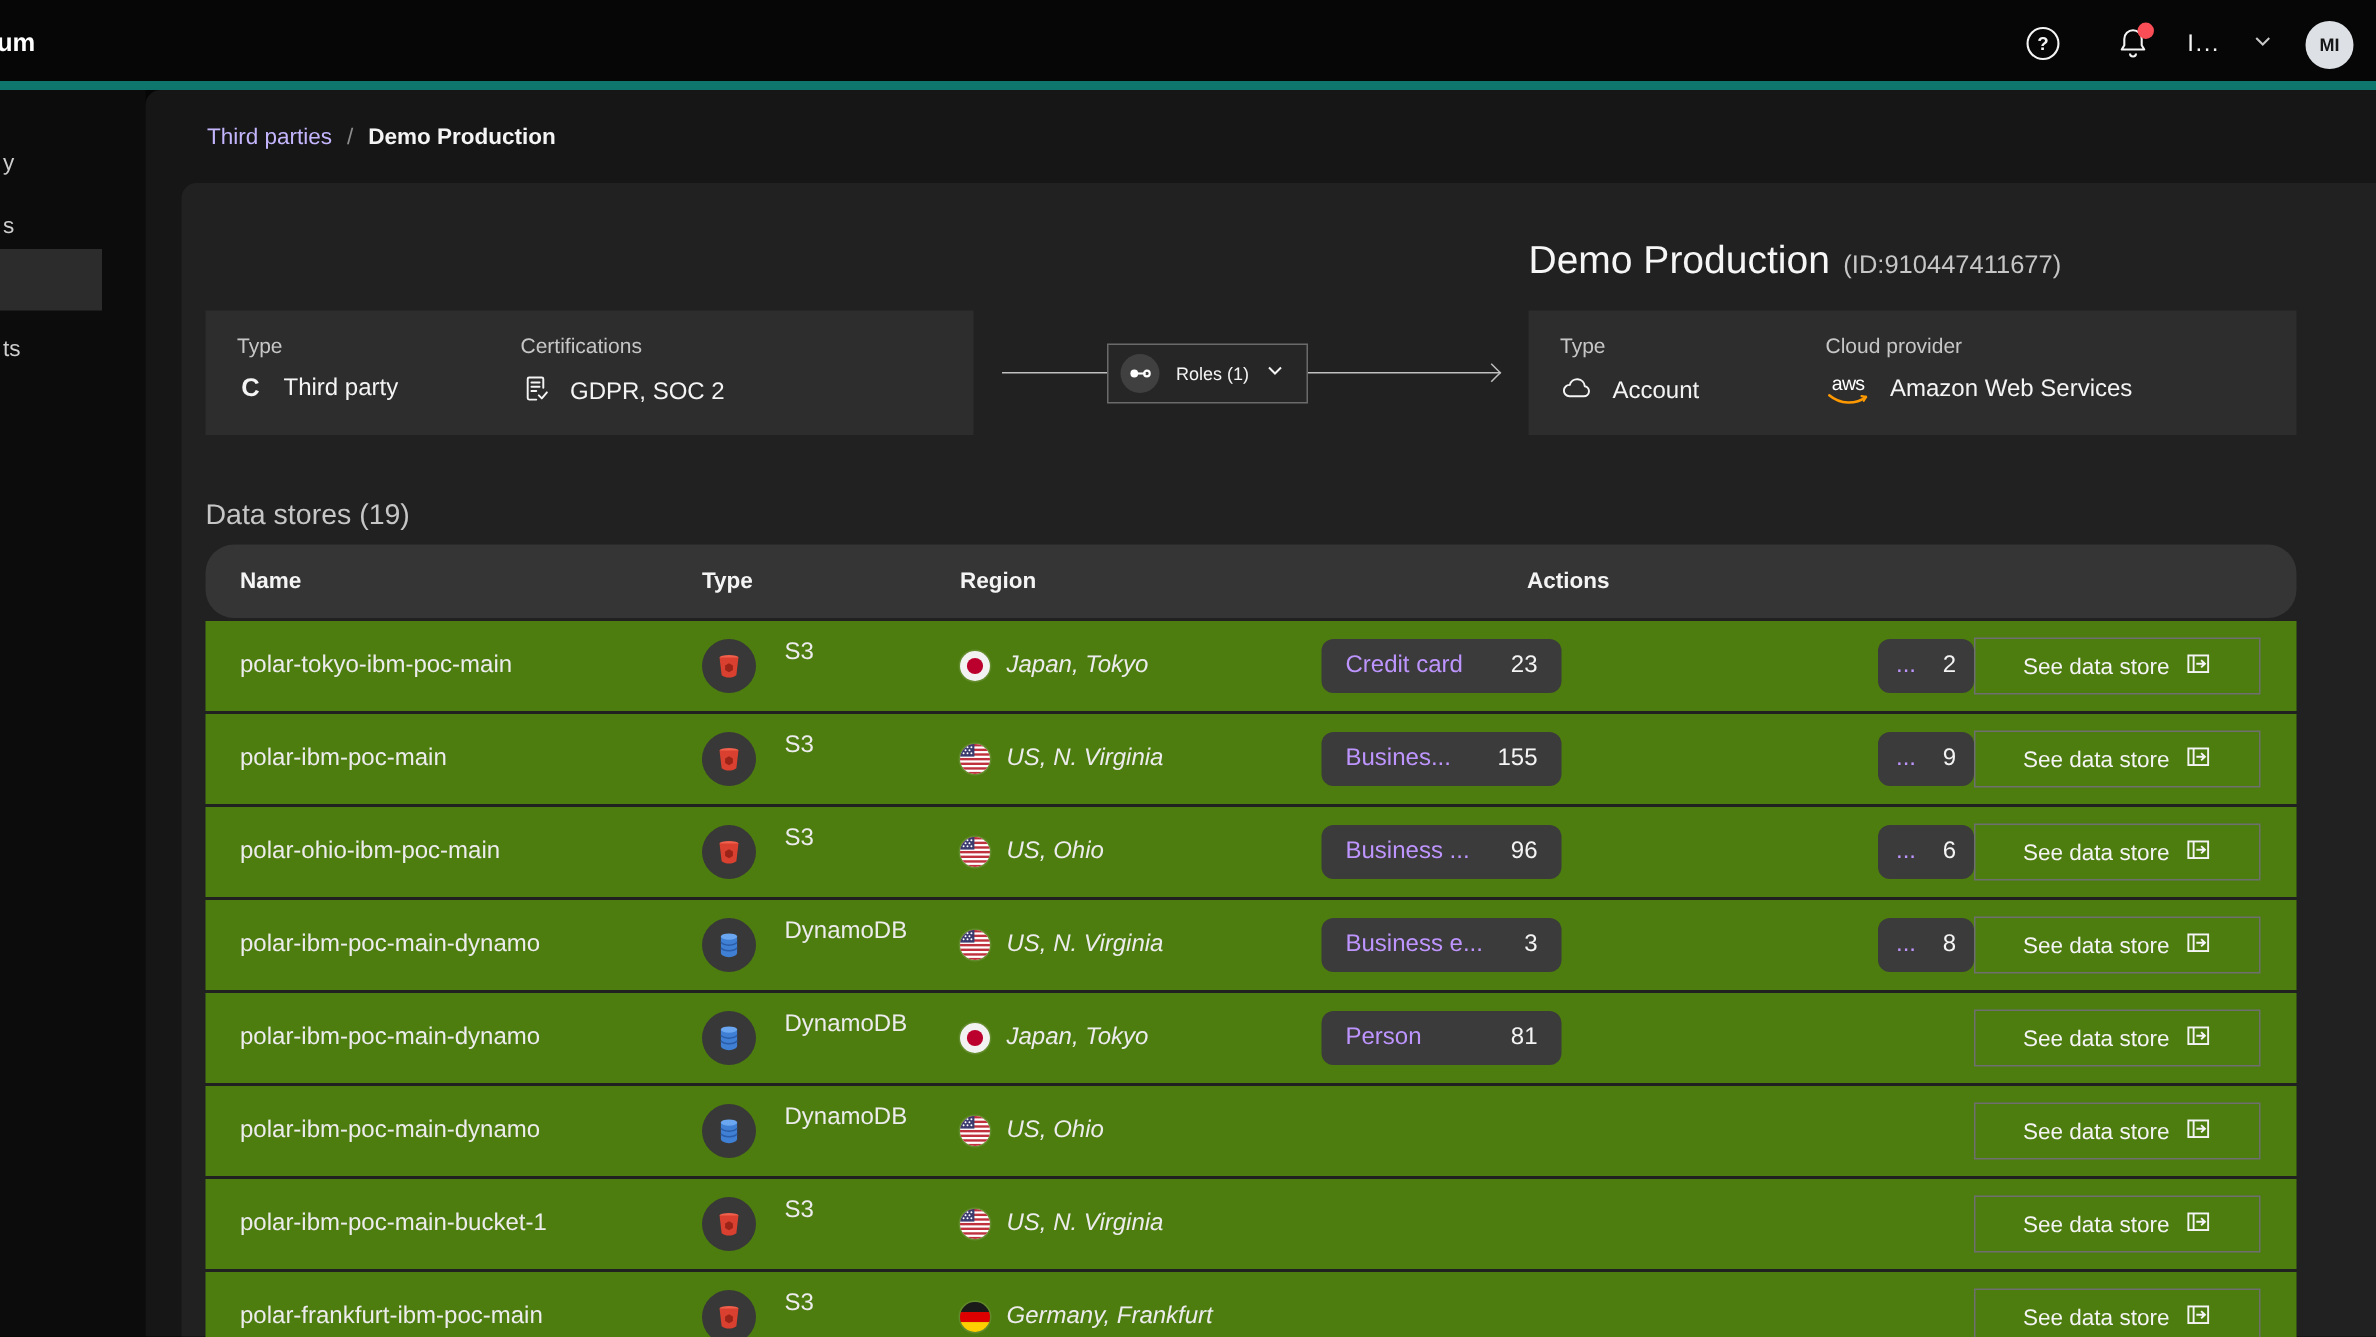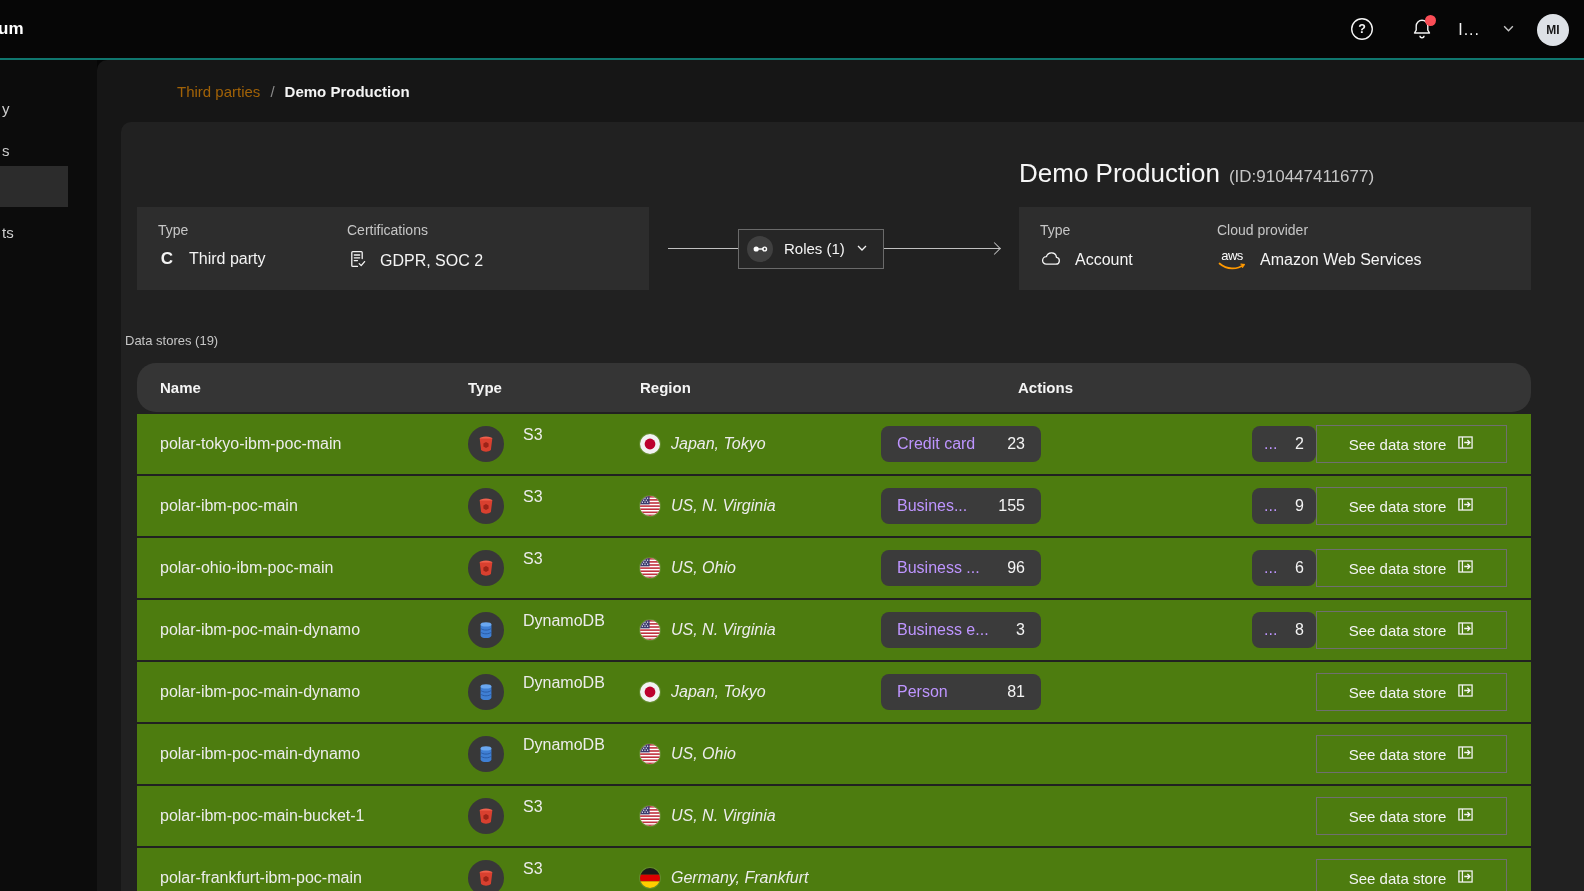--- a/index.html
+++ b/index.html
@@ -1,21 +1,21 @@
 <!DOCTYPE html>
 <html><head>
 <meta charset="utf-8">
 <style>
   * { margin:0; padding:0; box-sizing:border-box; }
   html,body { width:1584px; height:891px; overflow:hidden; background:#060606;
               font-family:"Liberation Sans", sans-serif; }
 
   
   .topbar { position:absolute; left:0; top:0; width:1584px; height:60px; background:#060606;
-            border-bottom:2px solid #0f766e; z-index:5; }
+            border-bottom:6px solid #0f766e; z-index:5; }
   .brand { position:absolute; left:-2px; top:19px; font-size:17px; font-weight:700; color:#ffffff; }
   .topbar-right { position:absolute; right:0; top:0; height:60px; display:flex; align-items:center; }
   .tb-icon-btn { background:none; border:none; cursor:pointer; display:flex; align-items:center;
                  justify-content:center; position:relative; }
   .help-btn { margin-right:35px; }
   .bell-btn { margin-right:24px; }
   .notif-dot { position:absolute; right:-2px; top:-2px; width:11px; height:11px; border-radius:50%;
                background:#fa4d56; }
   .account-label { color:#f4f4f4; font-size:16px; margin-right:22px; letter-spacing:1px; }
   .tb-chevron { margin-right:22px; }
@@ -28,21 +28,21 @@
   .side-item { position:absolute; left:0; width:68px; height:40px; color:#cfcfcf; font-size:15px;
                display:flex; align-items:center; padding-left:2px; cursor:pointer; }
   .side-item.sel { background:#2c2c2c; }
   .si-0 { top:28px; } .si-1 { top:70px; } .si-2 { top:106px; height:41px; } .si-3 { top:152px; }
 
   
   .main { position:absolute; left:97px; top:60px; right:0; bottom:0; background:#161616;
           border-top-left-radius:10px; }
   .breadcrumb { position:absolute; left:41px; top:23px; display:flex; align-items:baseline; gap:10px;
                 font-size:15px; }
-  .bc-link { color:#a16207; text-decoration:none; cursor:pointer;margin-left:39px; }
+  .bc-link { color:#c4b5fd; text-decoration:none; cursor:pointer; }
   .bc-sep { color:#8d8d8d; }
   .bc-current { color:#f4f4f4; font-weight:700; }
 
   .content { position:absolute; left:24px; top:62px; right:0; bottom:0; background:#212121;
              border-top-left-radius:10px; }
 
   .page-title { position:absolute; left:898px; top:36px; display:flex; align-items:baseline; gap:9px; }
   .pt-main { font-size:26px; color:#f6f6f6; font-weight:400; }
   .pt-id { font-size:17px; color:#c6c6c6; }
 
@@ -62,28 +62,28 @@
   .conn-line { height:1px; background:#c0c0c0; }
   .conn-l { width:70px; margin-left:19px; }
   .conn-r { flex:1; margin-right:19px; position:relative; }
   .conn-r::after { content:''; position:absolute; right:1px; top:-4.5px; width:8px; height:8px;
                    border-top:1.5px solid #c0c0c0; border-right:1.5px solid #c0c0c0;
                    transform:rotate(45deg); }
   .roles-box { height:40px; border:1px solid #6a6a6a; background:#262626; display:flex;
                align-items:center; gap:11px; padding:0 15px 0 8px; cursor:pointer; }
   .roles-circle { width:26px; height:26px; border-radius:50%; background:#404040; display:flex;
                   align-items:center; justify-content:center; }
-  .roles-label { font-size:15px; color:#f4f4f4; }
+  .roles-label { font-size:12px; color:#f4f4f4; }
 
   
   .aws-logo { display:flex; flex-direction:column; align-items:center; line-height:1; width:30px; }
   .aws-word { color:#ffffff; font-size:13px; font-weight:400; letter-spacing:-0.5px; }
 
   
-  .section-label { position:absolute; left:4px; top:211px; font-size:13px; color:#c6c6c6; }
+  .section-label { position:absolute; left:16px; top:211px; font-size:19px; color:#c6c6c6; }
   .table { position:absolute; left:16px; top:241px; width:1394px; }
   .grid-cols { display:grid; grid-template-columns:308px 172px 241px 435px 1fr; padding-left:23px;
                align-items:center; }
   .thead { height:49px; background:#353535; font-size:15px; font-weight:700; color:#f4f4f4;border-radius:19px; }
   .th-actions { padding-left:137px; }
   .trow { height:60px; margin-top:2px; background:#4d7c0f; font-size:16px; color:#ececec; }
   .type-cell { display:flex; align-items:flex-start; gap:19px; }
   .icon-circle { width:36px; height:36px; border-radius:50%; background:#383838; display:flex;
                  align-items:center; justify-content:center; }
   .region-cell { display:flex; align-items:center; gap:11px;font-style:italic; }

